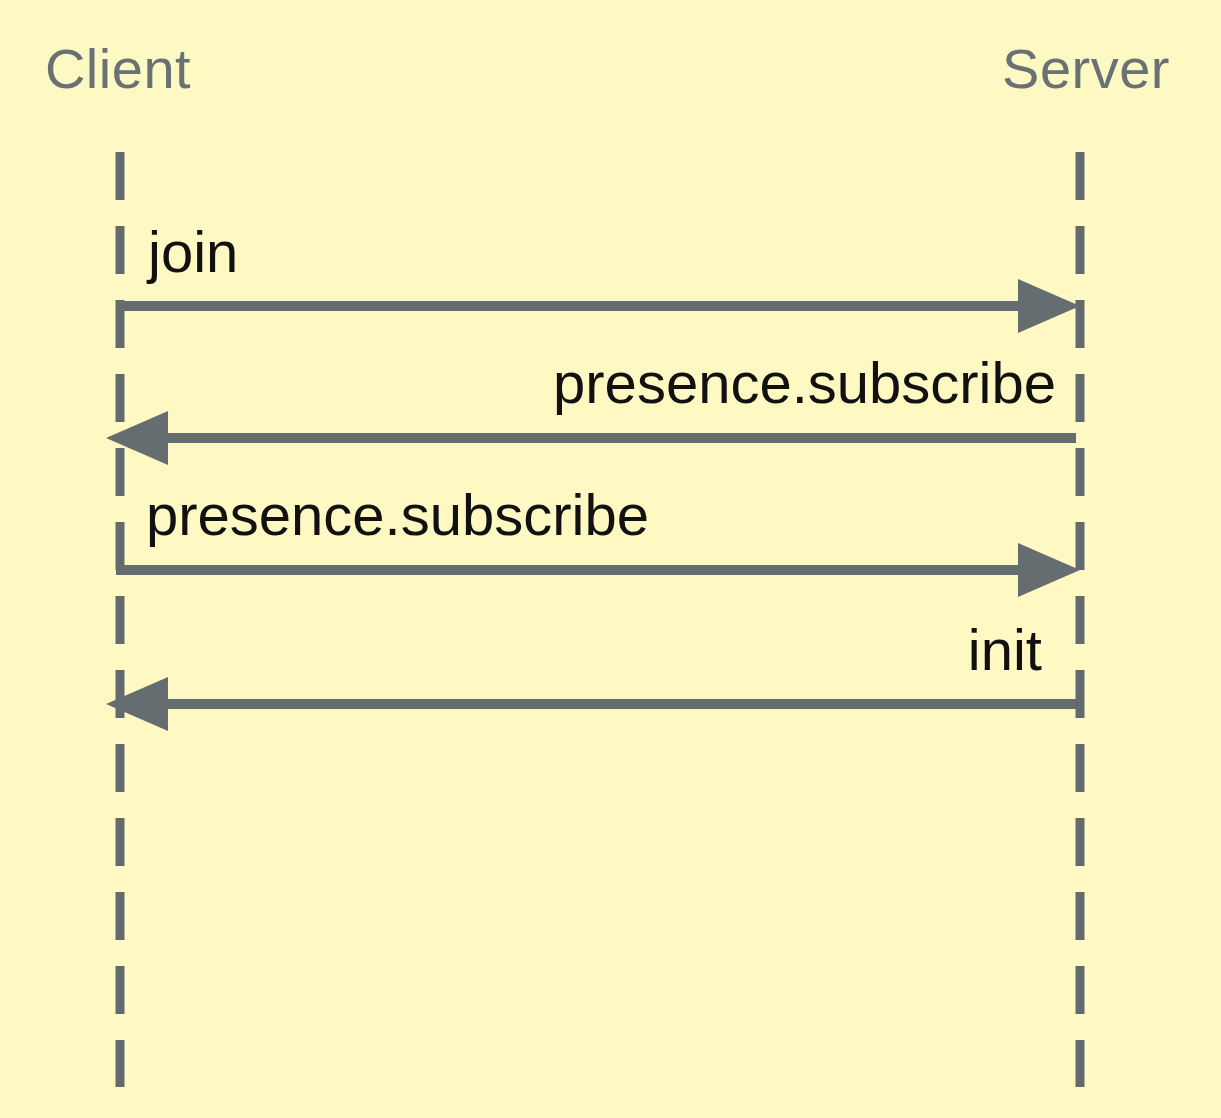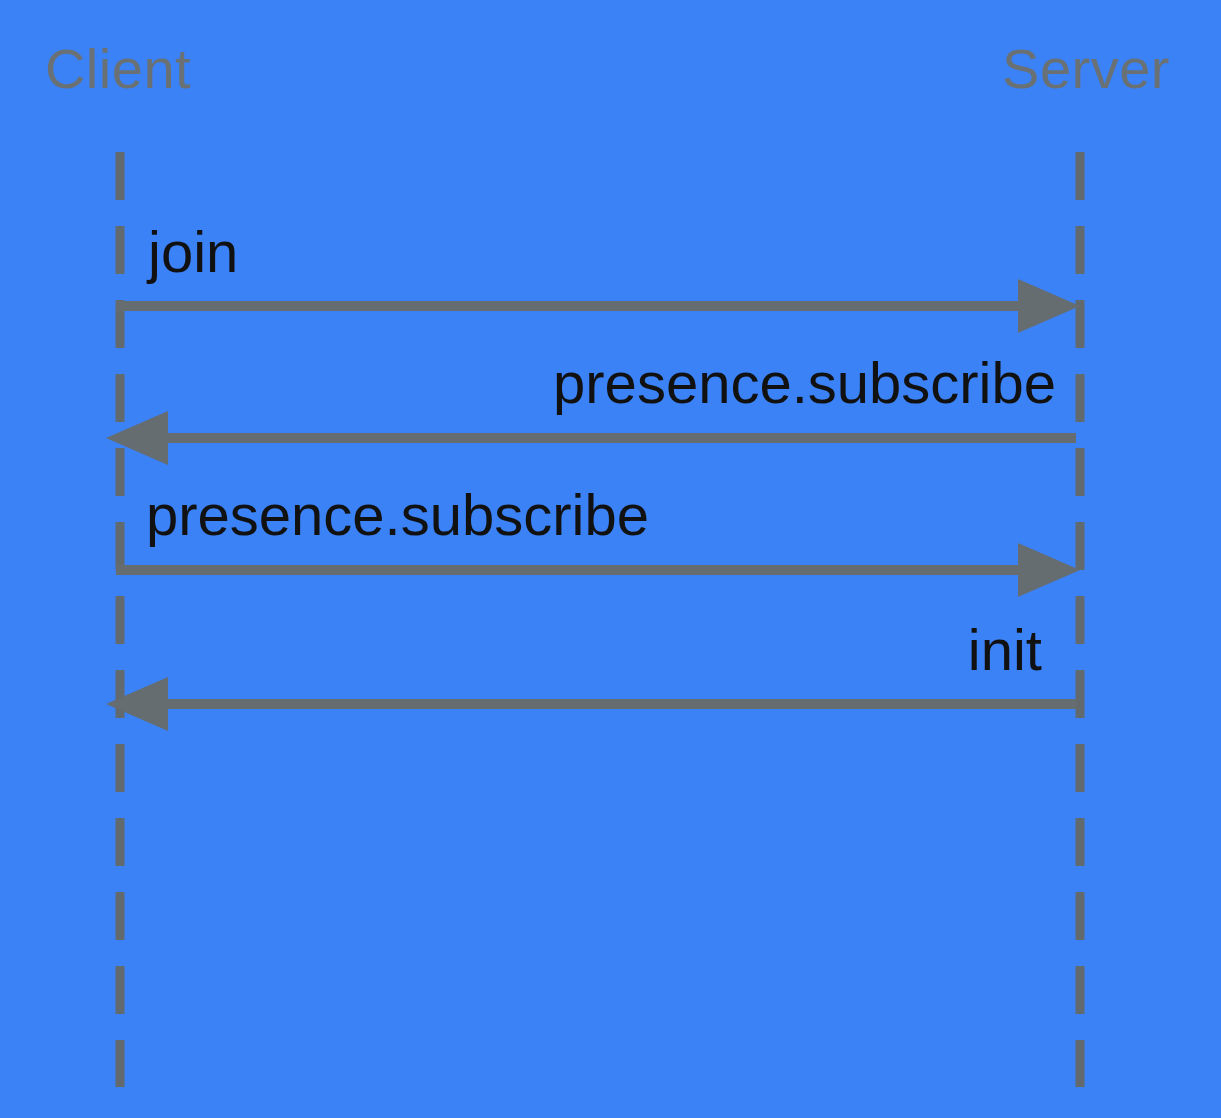--- a/index.html
+++ b/index.html
@@ -7,21 +7,21 @@
     padding: 0;
     background: #ffffff;
   }
   body {
     font-family: "Liberation Sans", sans-serif;
   }
   #diagram-root {
     position: relative;
     width: 1221px;
     height: 1118px;
-    background: #3b82f6;
+    background: #fef9c3;
     overflow: hidden;
   }
   #seq-svg {
     position: absolute;
     top: 0;
     left: 0;
     width: 1221px;
     height: 1118px;
     display: block;
   }

